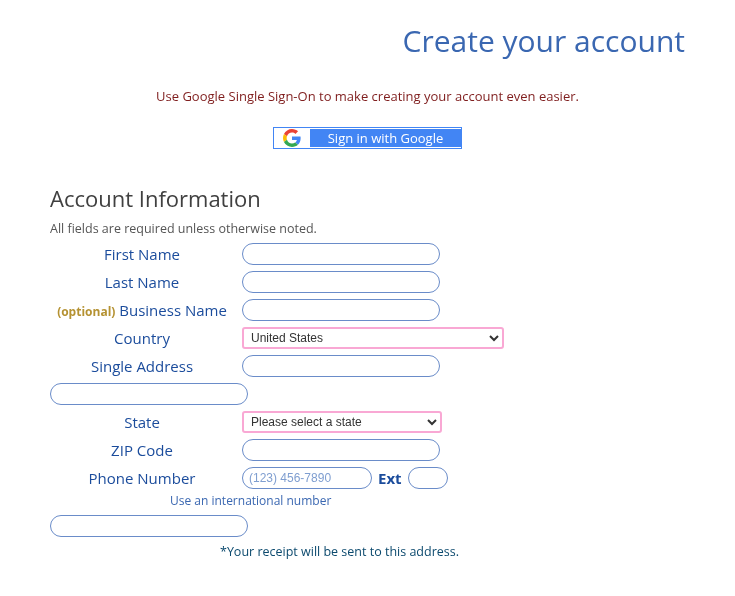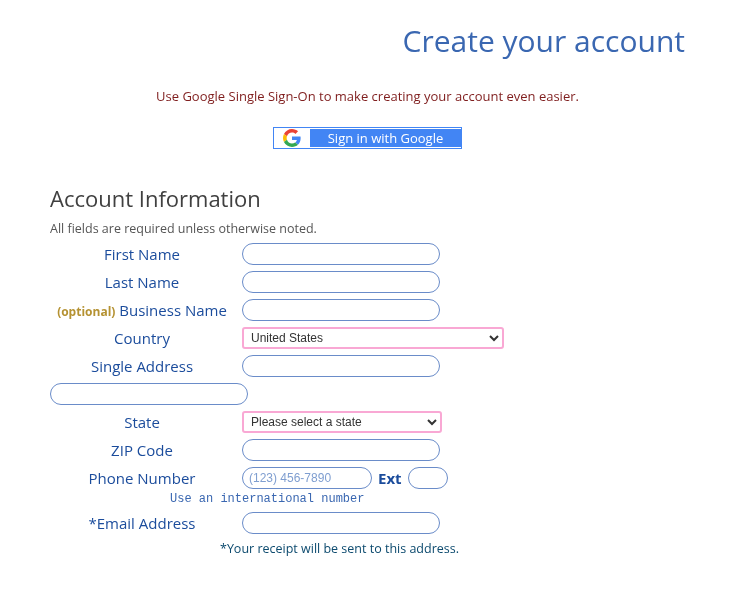--- a/index.html
+++ b/index.html
@@ -116,21 +116,20 @@
       font-size: 15px;
       color: #1b4c9c;
       font-weight: 700;
     }
     .hint-row {
       padding-left: 120px;
       font-size: 12px;
       color: #3a67b1;
       margin-top: -3px;
       margin-bottom: 6px;
-      font-family: Liberation Mono, monospace;
     }
     .link { cursor: pointer; }
     .receipt-row {
       padding-left: 170px;
       font-size: 12.5px;
       color: #0c4a6e;
       margin-top: 2px;
     }
   </style>
 </head>
@@ -226,19 +225,18 @@
     <span class="ext-label">Ext</span>
     <input type="text" class="w-ext" value="" style="">
   </div>
 </div>
 
 <div class="hint-row">
   <span class="link">Use an international number</span>
 </div>
 
 <div class="form-row">
-  <div class="label-col">*Email Address</div>
   <div class="field-col">
     <input type="text" class="w-std" value="" style="">
   </div>
 </div>
 
 <div class="receipt-row">*Your receipt will be sent to this address.</div>
 
 </body></html>

